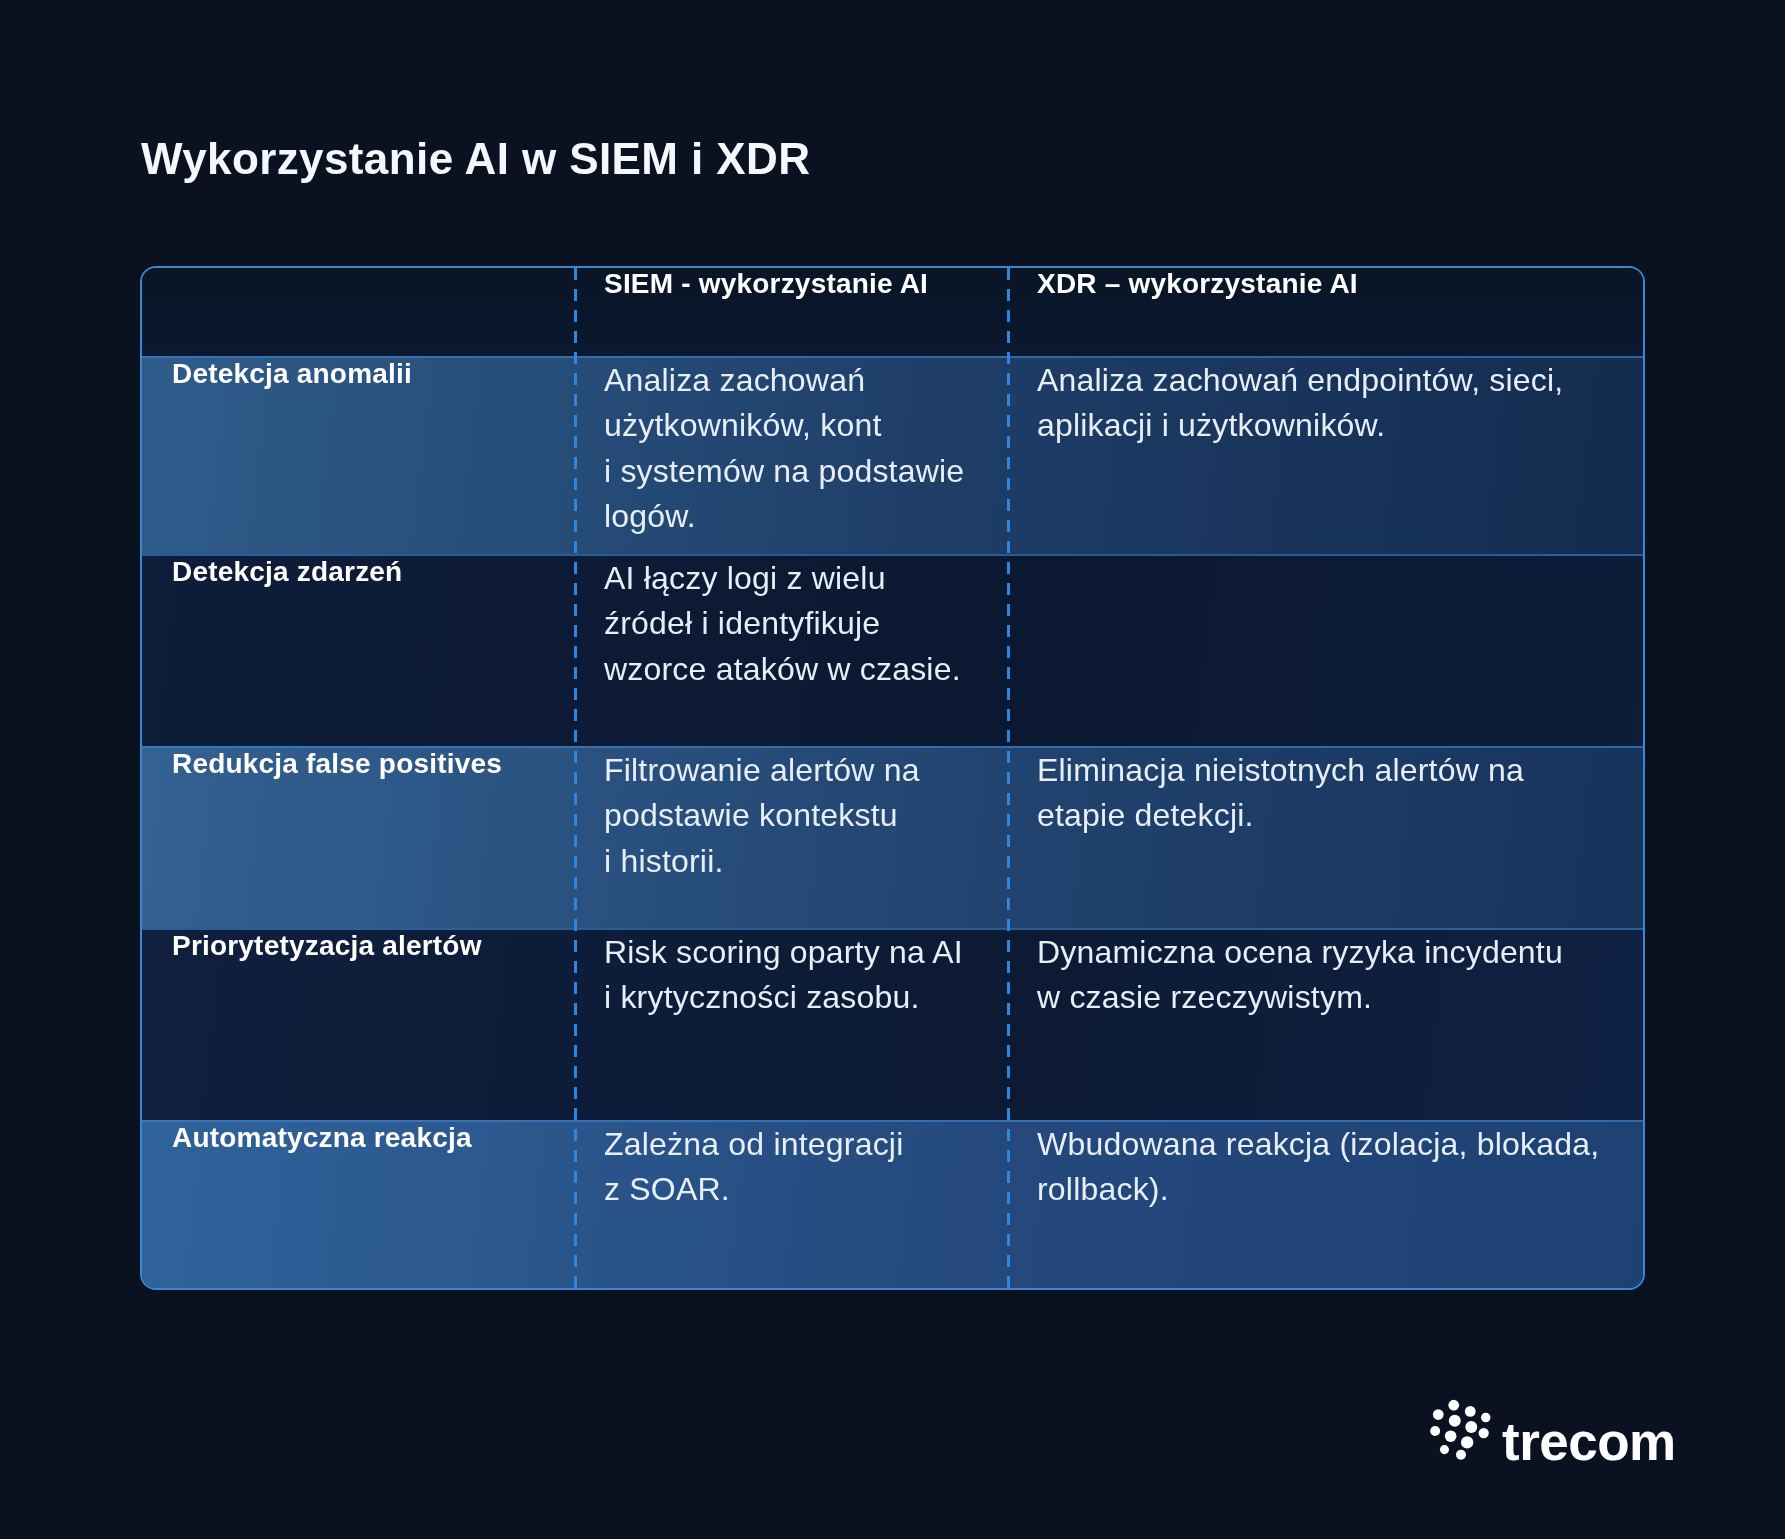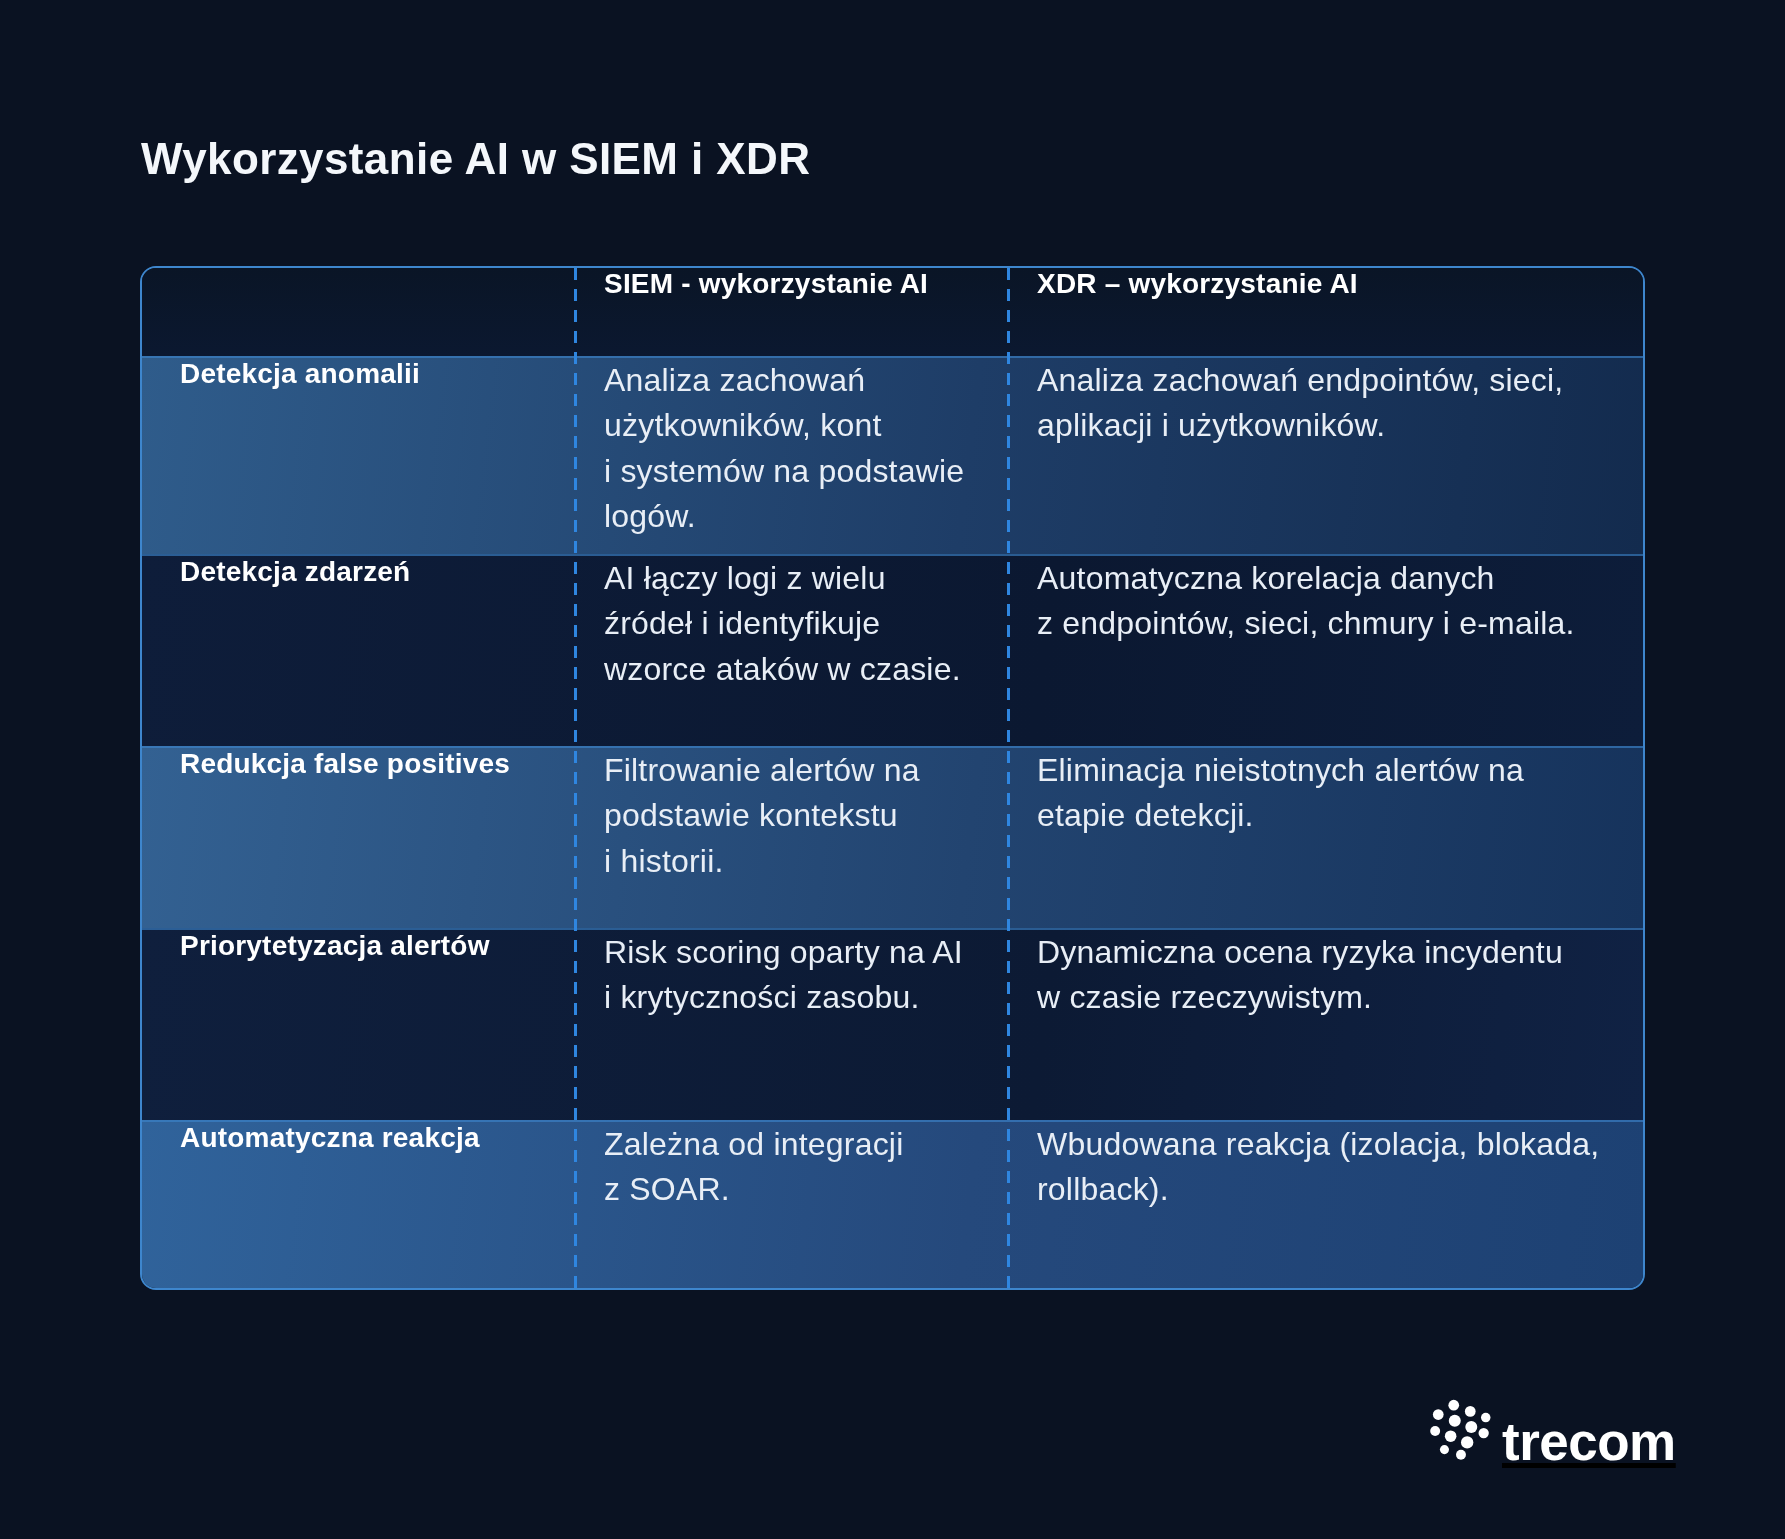--- a/index.html
+++ b/index.html
@@ -28,34 +28,34 @@
   .r3 { height:182px; background:linear-gradient(97deg,#336192 0%,#224470 55%,#16335c 100%); }
   .r4 { height:192px; background:linear-gradient(97deg,#0f1f3d 0%,#0c1a34 60%,#102244 100%); }
   .r5 { flex:1;      background:linear-gradient(97deg,#30639b 0%,#25497c 55%,#1d4173 100%); }
 
   .cell { display:flex; align-items:flex-start; }
   .col-label { width:432px; padding:0 26px 0 30px; }
   .col-siem  { width:433px; padding:0 26px 0 30px; }
   .col-xdr   { flex:1;      padding:0 26px 18px 30px; }
 
   .header-text { font-size:28px; font-weight:700; color:#ffffff; letter-spacing:0.2px; }
-  .label-text  { font-size:28px; font-weight:700; color:#ffffff; letter-spacing:0.2px;margin-left:8px; }
+  .label-text  { font-size:28px; font-weight:700; color:#ffffff; letter-spacing:0.2px; }
   .cell-text   { font-size:32px; font-weight:400; color:#e8eef6; line-height:1.42;
                  letter-spacing:0.2px; white-space:pre-line; }
 
   .divider {
     position:absolute; top:0; bottom:0; width:3px; z-index:5;
     background:repeating-linear-gradient(180deg,#2f86e0 0 12px, rgba(0,0,0,0) 12px 21px);
   }
   .divider-1 { left:432px; }
   .divider-2 { left:865px; }
 
   .logo {
     position:absolute; left:1430px; top:1398px;
-    display:flex; align-items:flex-start; gap:8px;text-decoration:underline;
+    display:flex; align-items:flex-start; gap:8px;
   }
   .logo-dots { width:64px; height:64px; }
   .logo-word {
     font-size:53px; font-weight:800; color:#ffffff;
     letter-spacing:-0.5px; line-height:1; padding-top:17px;
   }
 </style>
 </head>
 <body>
 
@@ -90,24 +90,20 @@
   </div>
 
   <div class="row r2">
     <div class="cell col-label">
       <span class="label-text">Detekcja zdarzeń</span>
     </div>
     <div class="cell col-siem">
       <span class="cell-text">AI łączy logi z wielu
 źródeł i identyfikuje
 wzorce ataków w czasie.</span>
-    </div>
-    <div class="cell col-xdr">
-      <span class="cell-text">Automatyczna korelacja danych
-z endpointów, sieci, chmury i e-maila.</span>
     </div>
   </div>
 
   <div class="row r3">
     <div class="cell col-label">
       <span class="label-text">Redukcja false positives</span>
     </div>
     <div class="cell col-siem">
       <span class="cell-text">Filtrowanie alertów na
 podstawie kontekstu

